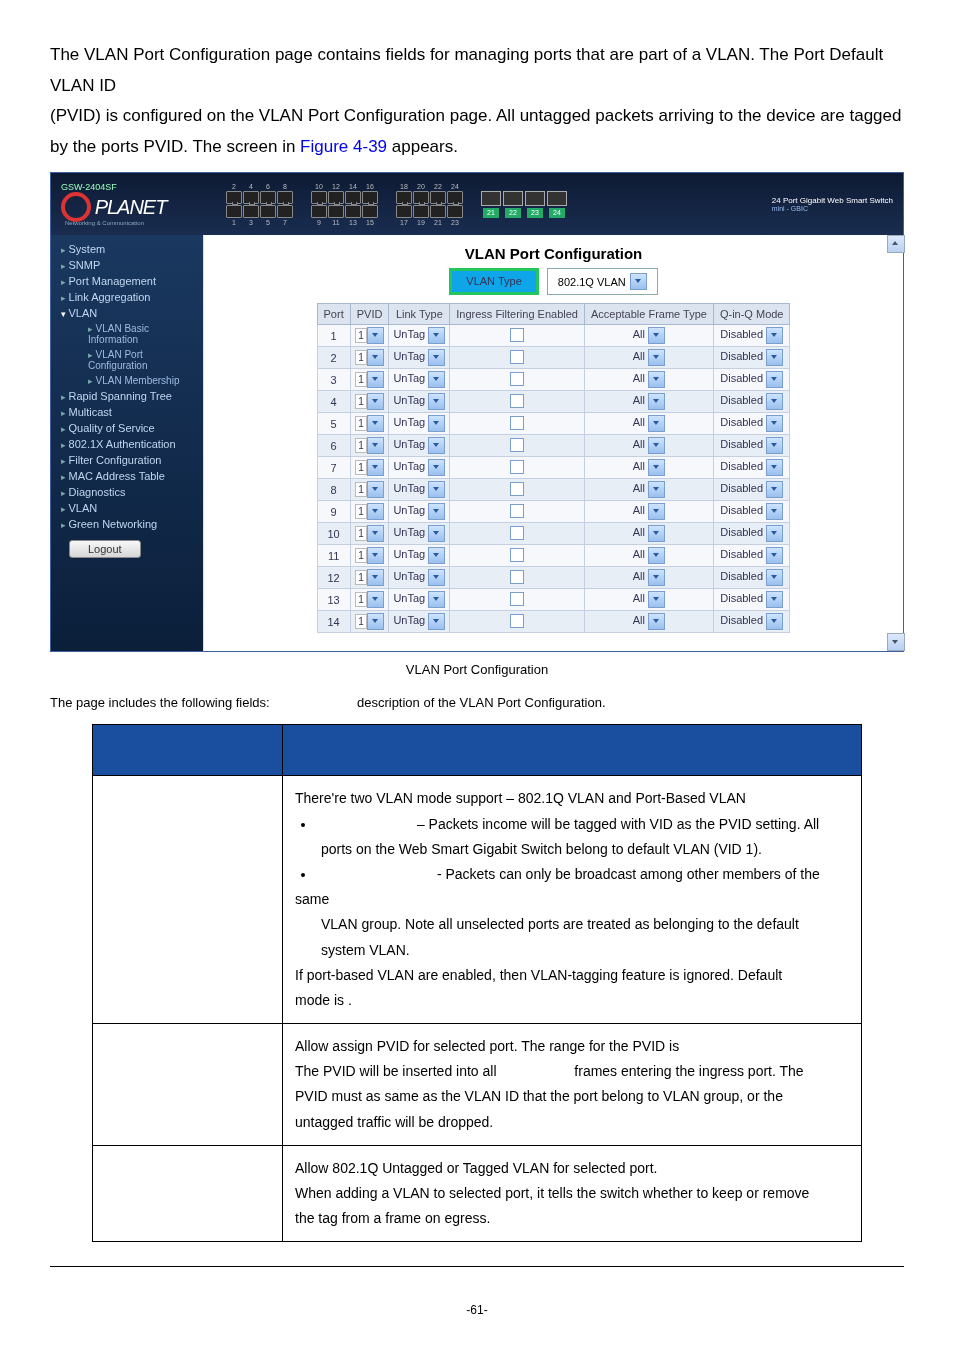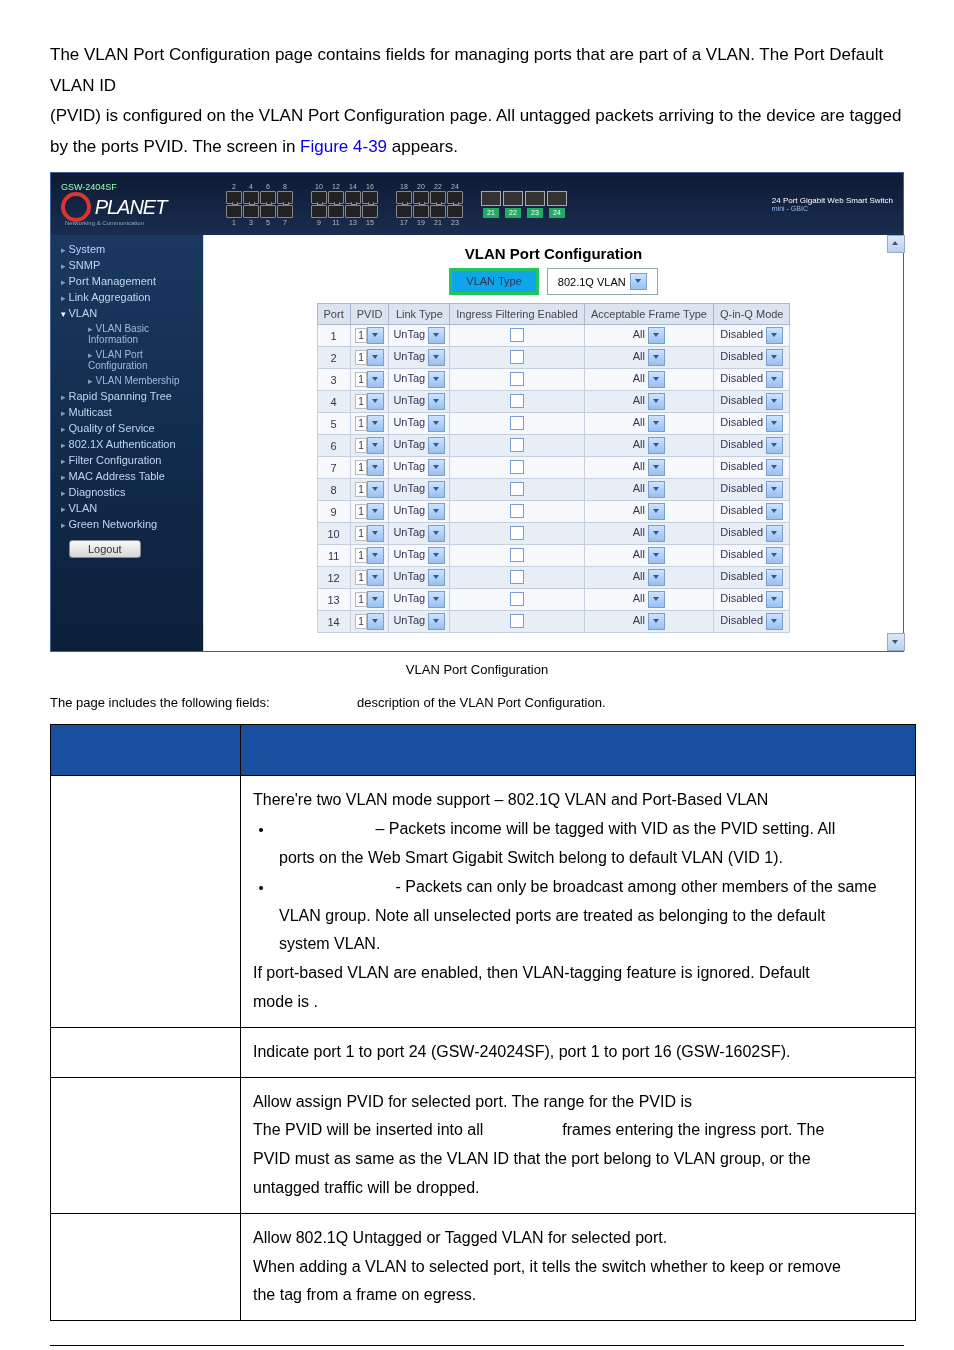--- a/index.html
+++ b/index.html
@@ -47,21 +47,21 @@
   table.cfg tr.even td { background:#e8eef6;}
   table.cfg tr.odd td { background:#f6f8fc;}
   .pvid-in { width:18px; border:1px solid #bbb; background:#fff; font-size:10px; text-align:left; padding:1px 2px;}
   .chk { display:inline-block; width:12px; height:12px; border:1px solid #7a9fcf; background:#fff;}
   .scroll-up { position:absolute; right:-2px; top:0; width:16px; height:16px; background:linear-gradient(#dce8fb,#b8d0f0); border:1px solid #9ab;}
   .scroll-up::after{content:"";position:absolute;top:5px;left:4px;border-left:3px solid transparent;border-right:3px solid transparent;border-bottom:4px solid #456;}
   .scroll-dn { position:absolute; right:-2px; bottom:0; width:16px; height:16px; background:linear-gradient(#dce8fb,#b8d0f0); border:1px solid #9ab;}
   .scroll-dn::after{content:"";position:absolute;top:6px;left:4px;border-left:3px solid transparent;border-right:3px solid transparent;border-top:4px solid #456;}
   .caption { text-align:center; font-size:13px; margin:10px 0 18px 0;}
   .desc-line { font-size:13px; margin-bottom:14px;}
-  table.desc { width:866px; border-collapse:collapse; margin:0 auto; font-size:16px;}
+  table.desc { width:770px; border-collapse:collapse; margin:0 auto; font-size:14px;}
   table.desc thead td { background:#1a4fa0; height:30px;}
   table.desc td { border:1px solid #000; padding:10px 12px; vertical-align:top; line-height:1.8;}
   table.desc td.obj { width:165px;}
   .bullet-dot { display:inline-block; width:4px; height:4px; background:#000; border-radius:50%; vertical-align:middle; margin:0 28px 0 6px;}
   .page-num { text-align:center; font-size:12px; margin-top:36px; color:#000;}
   hr.bottom { border:none; border-top:1px solid #000; margin-top:24px;}
 </style>
 </head>
 <body>
 <div class="page">
@@ -376,24 +376,20 @@
         <div style="padding-left:26px">ports on the Web Smart Gigabit Switch belong to default VLAN (VID 1).</div>
         <div><span class="bullet-dot"></span><span style="display:inline-block;width:100px"></span><span> - Packets can only be broadcast among other members of the same</span></div>
         <div style="padding-left:26px">VLAN group. Note all unselected ports are treated as belonging to the default</div>
         <div style="padding-left:26px">system VLAN.</div>
         <div>If port-based VLAN are enabled, then VLAN-tagging feature is ignored. Default</div>
         <div>mode is                    .</div>
       </td>
     </tr>
     <tr>
       <td class="obj"></td>
-      <td>Indicate port 1 to port 24 (GSW-24024SF), port 1 to port 16 (GSW-1602SF).</td>
-    </tr>
-    <tr>
-      <td class="obj"></td>
       <td>
         <div>Allow assign PVID for selected port. The range for the PVID is</div>
         <div><span>The PVID will be inserted into all </span><span style="display:inline-block;width:70px"></span><span> frames entering the ingress port. The</span></div>
         <div>PVID must as same as the VLAN ID that the port belong to VLAN group, or the</div>
         <div>untagged traffic will be dropped.</div>
       </td>
     </tr>
     <tr>
       <td class="obj"></td>
       <td>

